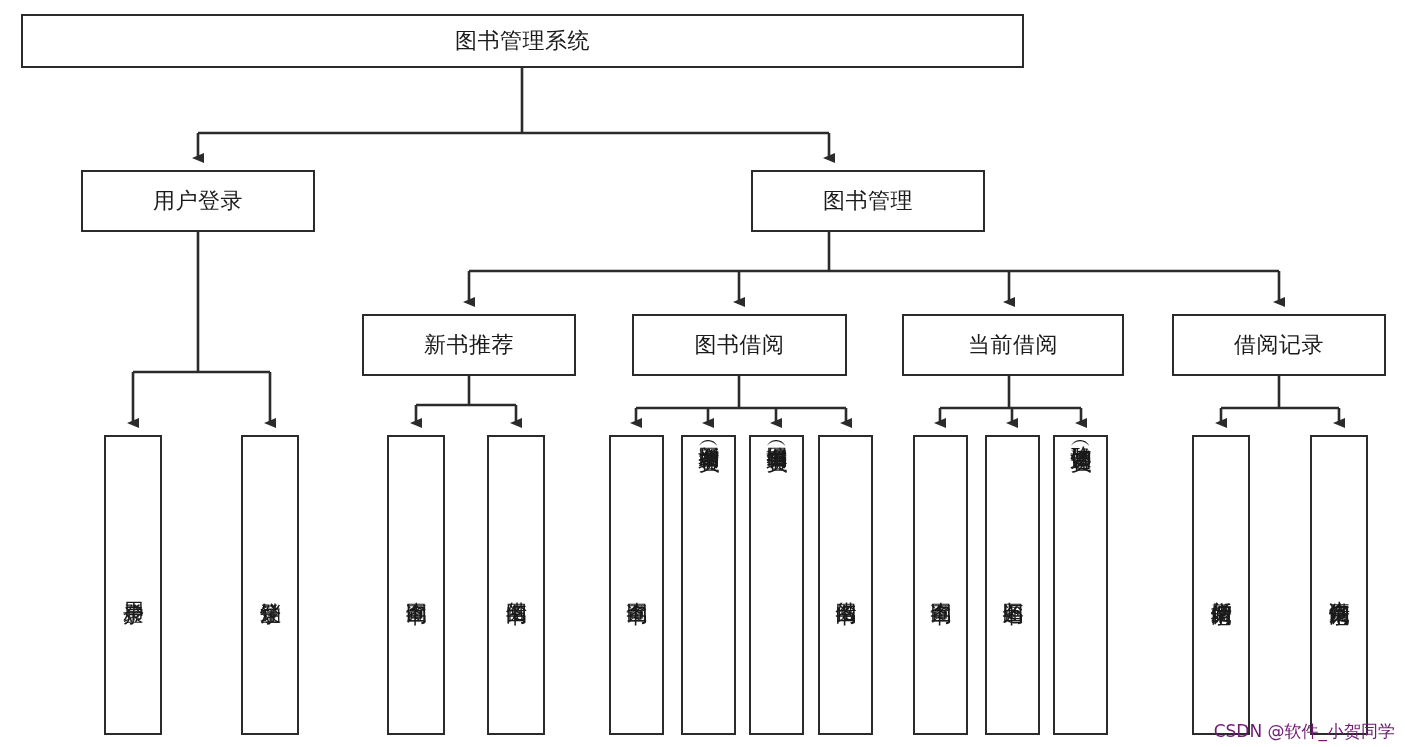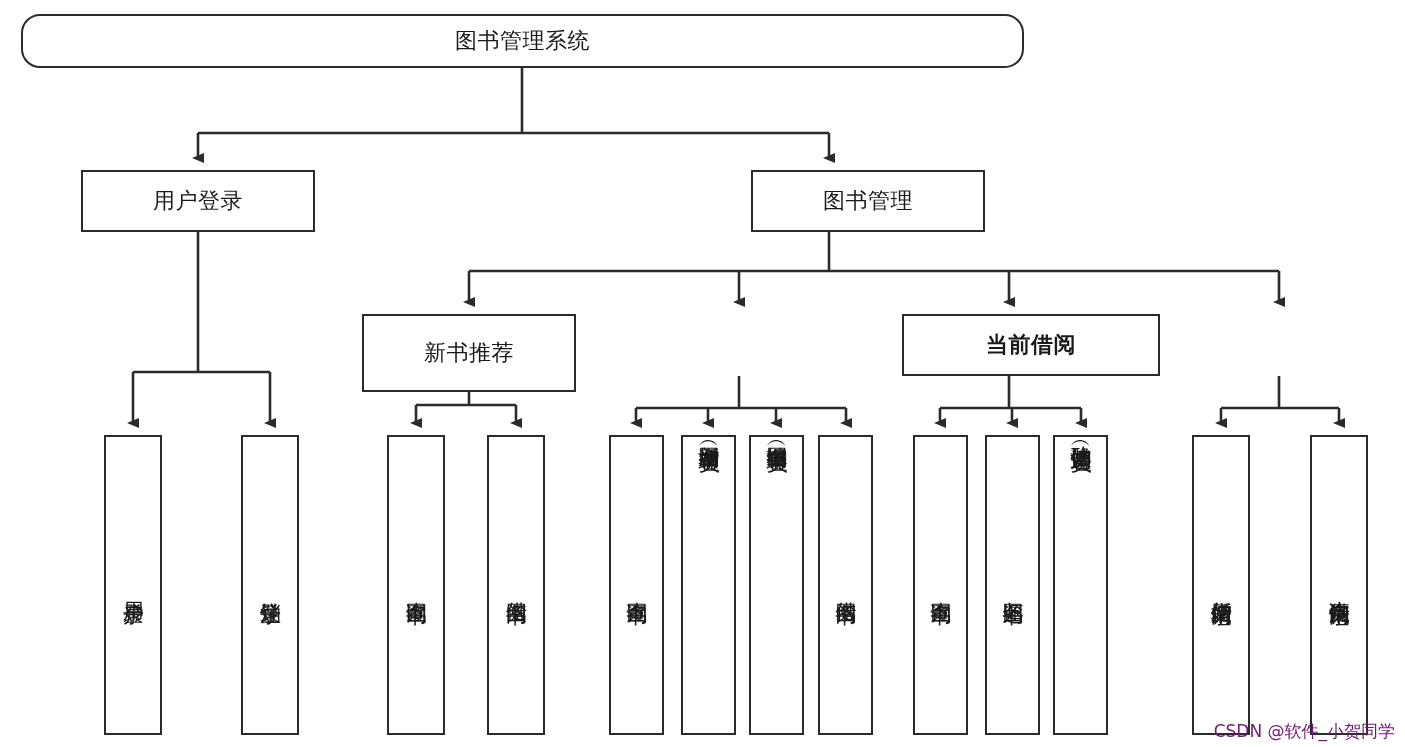--- a/index.html
+++ b/index.html
@@ -136,36 +136,42 @@
     </g>
 
     <g stroke="#2b2b2b" stroke-width="2.6" fill="none">
       <path d="M1279,376 L1279,408"></path>
       <path d="M1221,408 L1339,408"></path>
       <path d="M1221,408 L1221,423" marker-end="url(#arrowhead)"></path>
       <path d="M1339,408 L1339,423" marker-end="url(#arrowhead)"></path>
     </g>
   </svg>
 
-  <div class="node-box" id="node-root" style="left: 21px; top: 14px; width: 1003px; height: 54px; border-radius: 19px;">
+  <div class="node-box" id="node-root" style="left: 21px; top: 14px; width: 1003px; height: 54px;">
     <span class="node-label-h">图书管理系统</span>
   </div>
 
   <div class="node-box" id="node-l2-0" style="left: 81px; top: 170px; width: 234px; height: 62px;">
     <span class="node-label-h">用户登录</span>
   </div>
   <div class="node-box" id="node-l2-1" style="left: 712px; top: 170px; width: 234px; height: 62px; margin-left: 39px;">
     <span class="node-label-h">图书管理</span>
   </div>
 
-  <div class="node-box" id="node-l3-0" style="left: 362px; top: 314px; width: 214px; height: 78px;">
+  <div class="node-box" id="node-l3-0" style="left: 362px; top: 314px; width: 214px; height: 62px;">
     <span class="node-label-h">新书推荐</span>
   </div>
-  <div class="node-box" id="node-l3-2" style="left: 902px; top: 314px; width: 258px; height: 62px; font-weight: bold;">
+  <div class="node-box" id="node-l3-1" style="left: 632px; top: 314px; width: 215px; height: 62px;">
+    <span class="node-label-h">图书借阅</span>
+  </div>
+  <div class="node-box" id="node-l3-2" style="left: 902px; top: 314px; width: 222px; height: 62px;">
     <span class="node-label-h">当前借阅</span>
+  </div>
+  <div class="node-box" id="node-l3-3" style="left: 1172px; top: 314px; width: 214px; height: 62px;">
+    <span class="node-label-h">借阅记录</span>
   </div>
 
   <div class="node-box leaf" id="leaf-0" style="left: 104px; top: 435px; width: 58px; height: 300px;">
     <span class="leaf-inner" style="top: 0px; height: 300px; align-items: center;">
         <span class="node-label-v">用户登录</span>
       </span>
   </div>
   <div class="node-box leaf" id="leaf-1" style="left: 241px; top: 435px; width: 58px; height: 300px;">
     <span class="leaf-inner" style="top: 0px; height: 300px; align-items: center;">
         <span class="node-label-v">注销登录</span>

